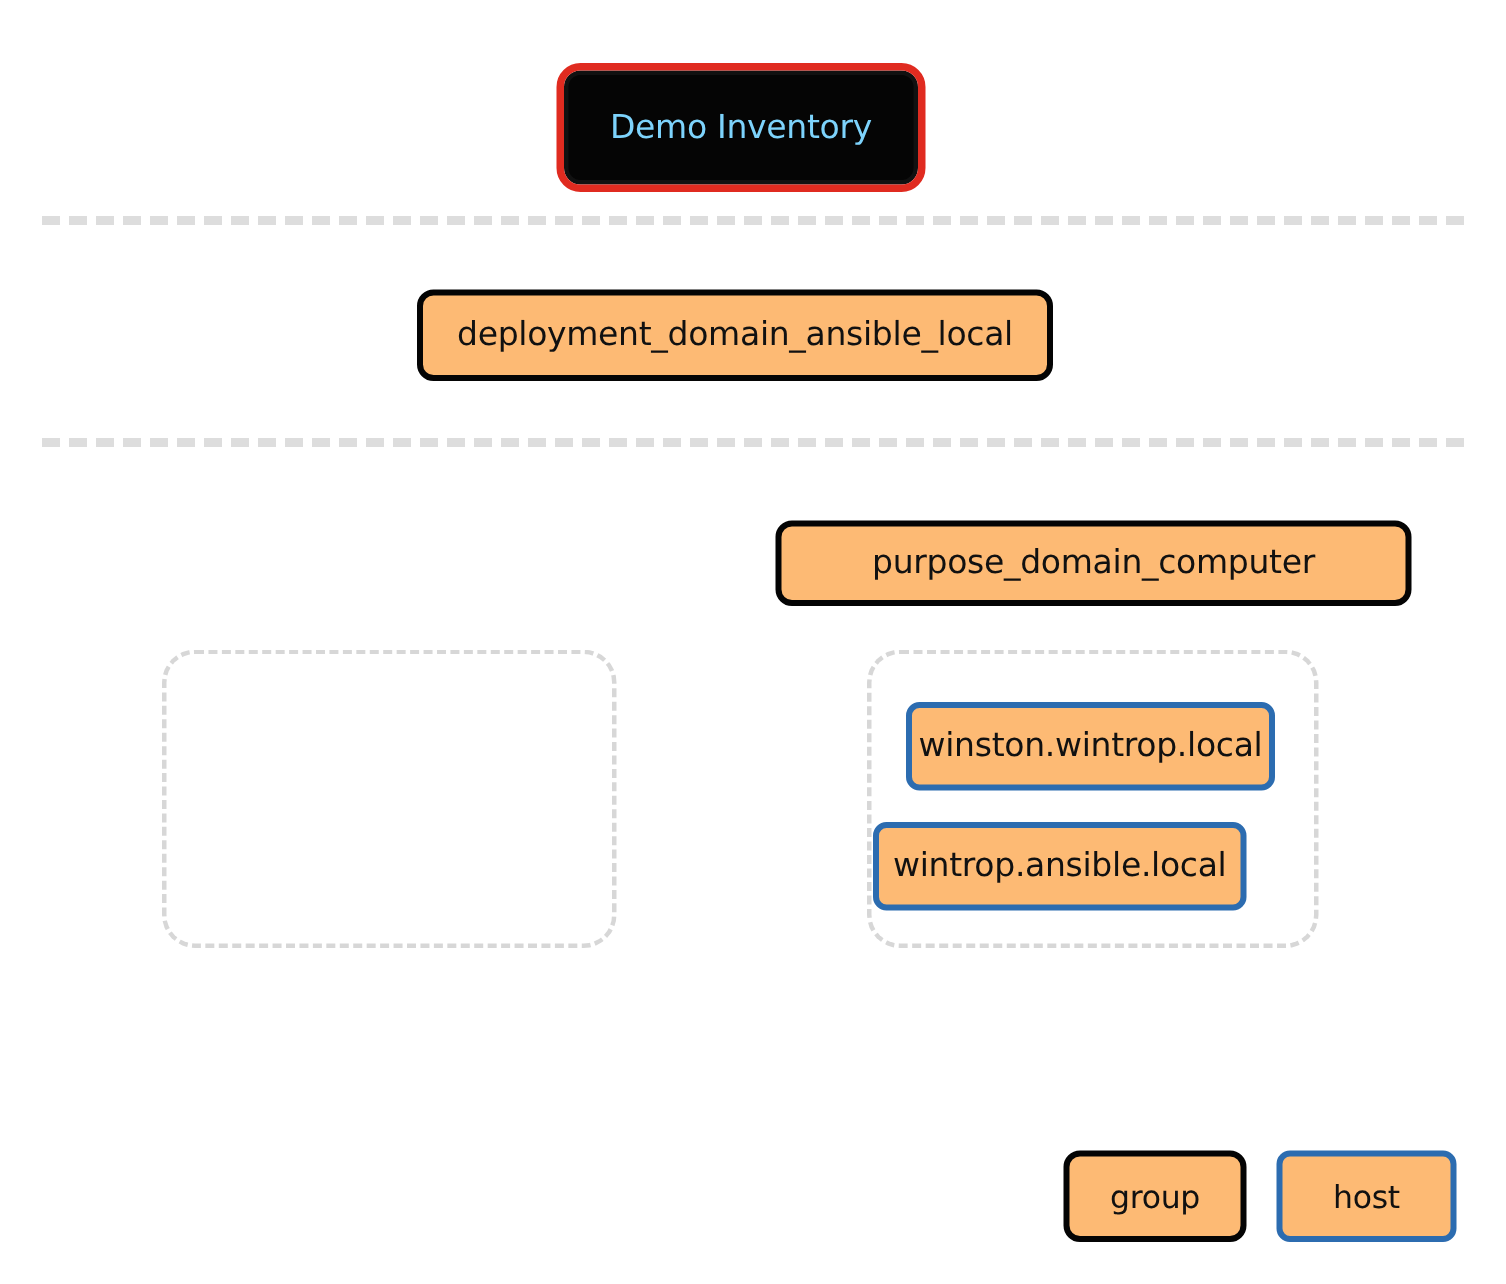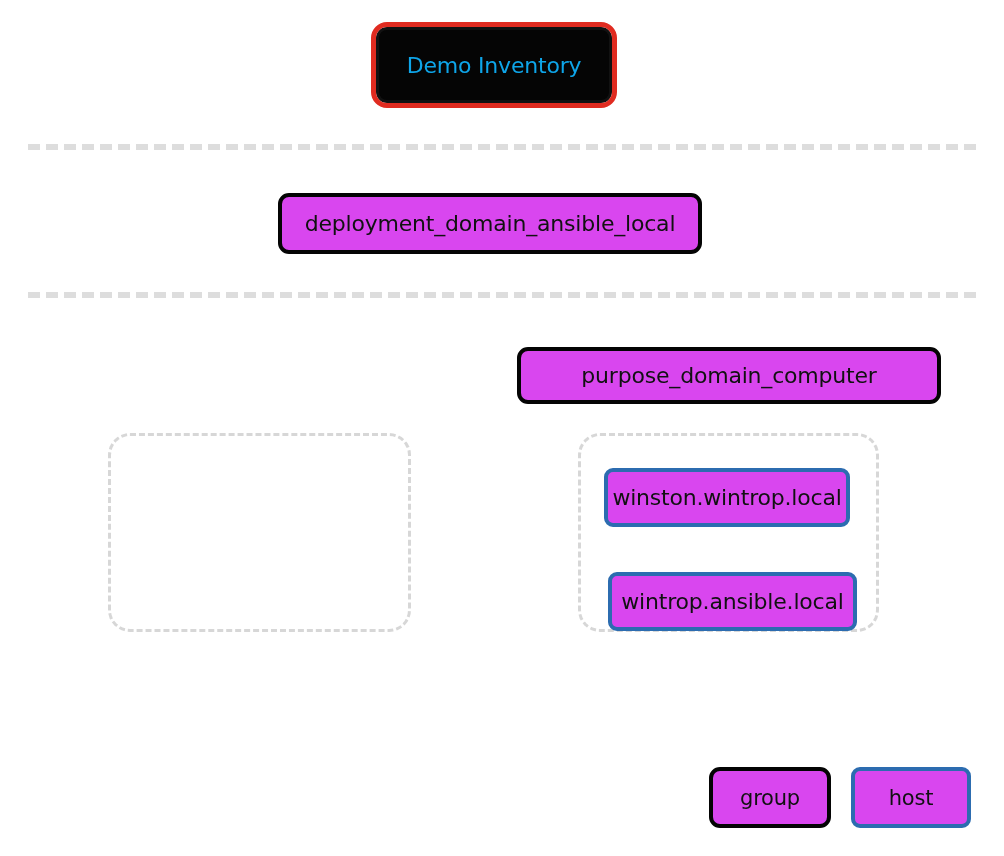--- a/index.html
+++ b/index.html
@@ -20,36 +20,37 @@
   }
 
   
   .node {
     position: absolute;
     box-sizing: border-box;
     display: flex;
     align-items: center;
     justify-content: center;
     text-align: center;
-    background: #d946ef;
+    background: #fdba74;
     color: #111111;
     font-family: "DejaVu Sans", sans-serif;
     letter-spacing: -0.2px;
     white-space: nowrap;
   }
 
   
   .node--root {
     background: #050505;
-    color: #0ea5e9;
+    color: #7dd3fc;
     border: 3px solid #111111;
     border-radius: 11px;
     outline: 5px solid #e02b20;
     outline-offset: 0px;
     font-size: 22px;
+    margin-top: 20px;
   }
 
   
   .node--group {
     border: 4px solid #040404;
     border-radius: 11px;
     font-size: 22px;
   }
 
   
@@ -104,21 +105,21 @@
 
   <div class="cluster" style="left:108px; top:433px; width:303px; height:199px;"></div>
 
 
   <div class="cluster" style="left:578px; top:433px; width:301px; height:199px;"></div>
 
   <div class="node node--host" style="left:604px; top:468px; width:246px; height:59px;">
     <span>winston.wintrop.local</span>
   </div>
 
-  <div class="node node--host" style="left:608px; top:548px; width:249px; height:59px;margin-top:24px;">
+  <div class="node node--host" style="left:582px; top:548px; width:249px; height:59px;">
     <span>wintrop.ansible.local</span>
   </div>
 
   <div class="node node--host node--legend" style="left:851px; top:767px; width:120px; height:61px;">
     <span>host</span>
   </div>
 
   <div class="node node--group node--legend" style="left:709px; top:767px; width:122px; height:61px;">
     <span>group</span>
   </div>

